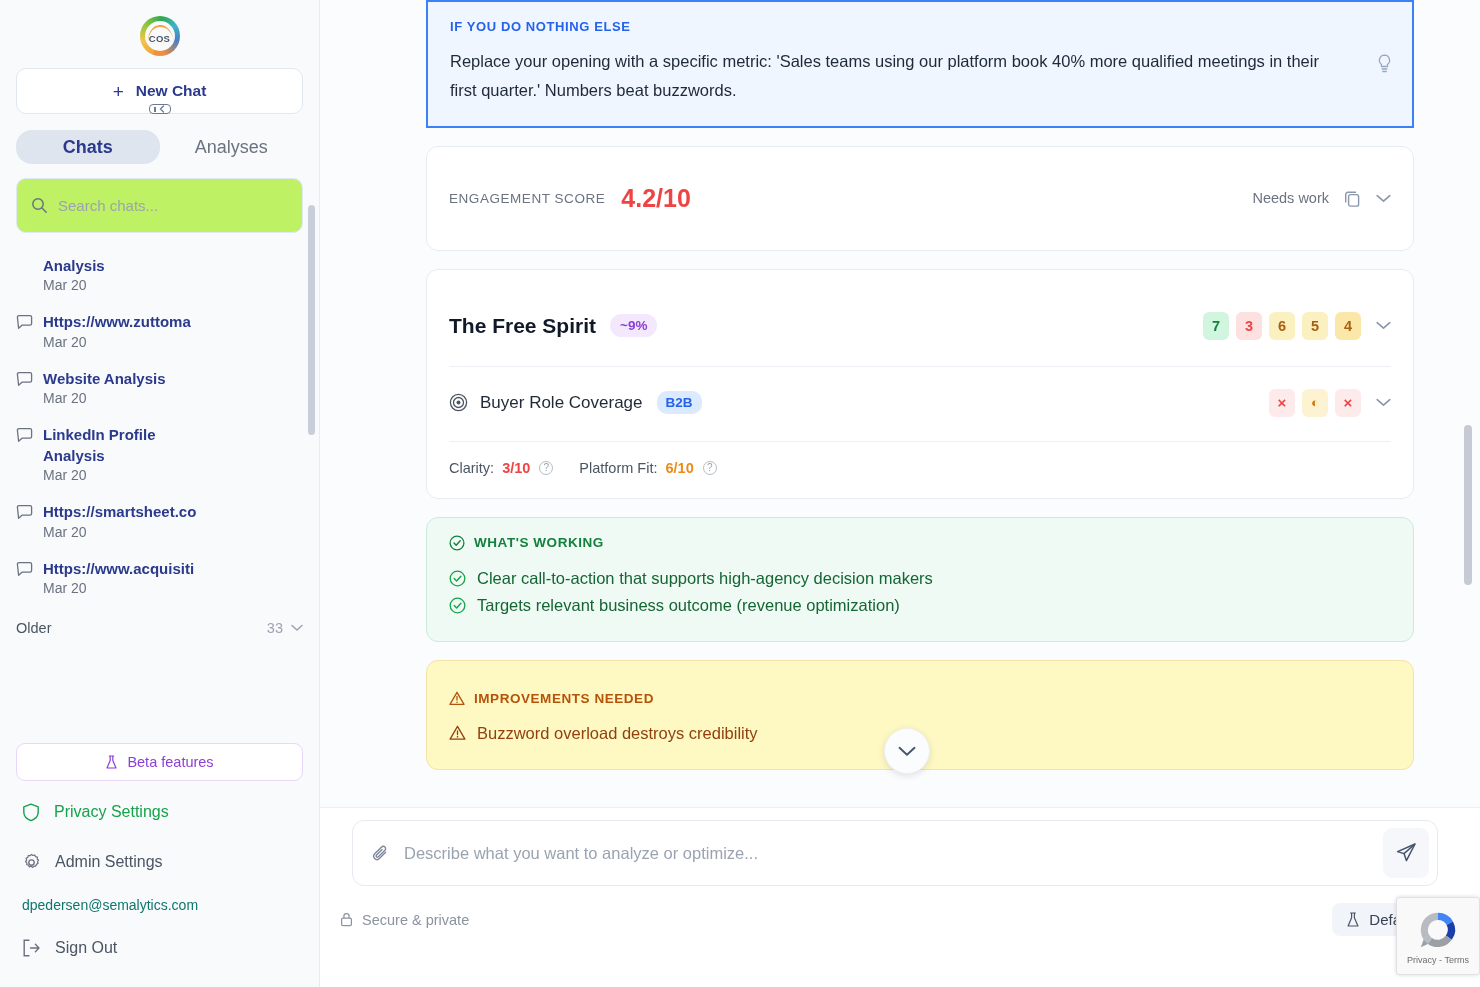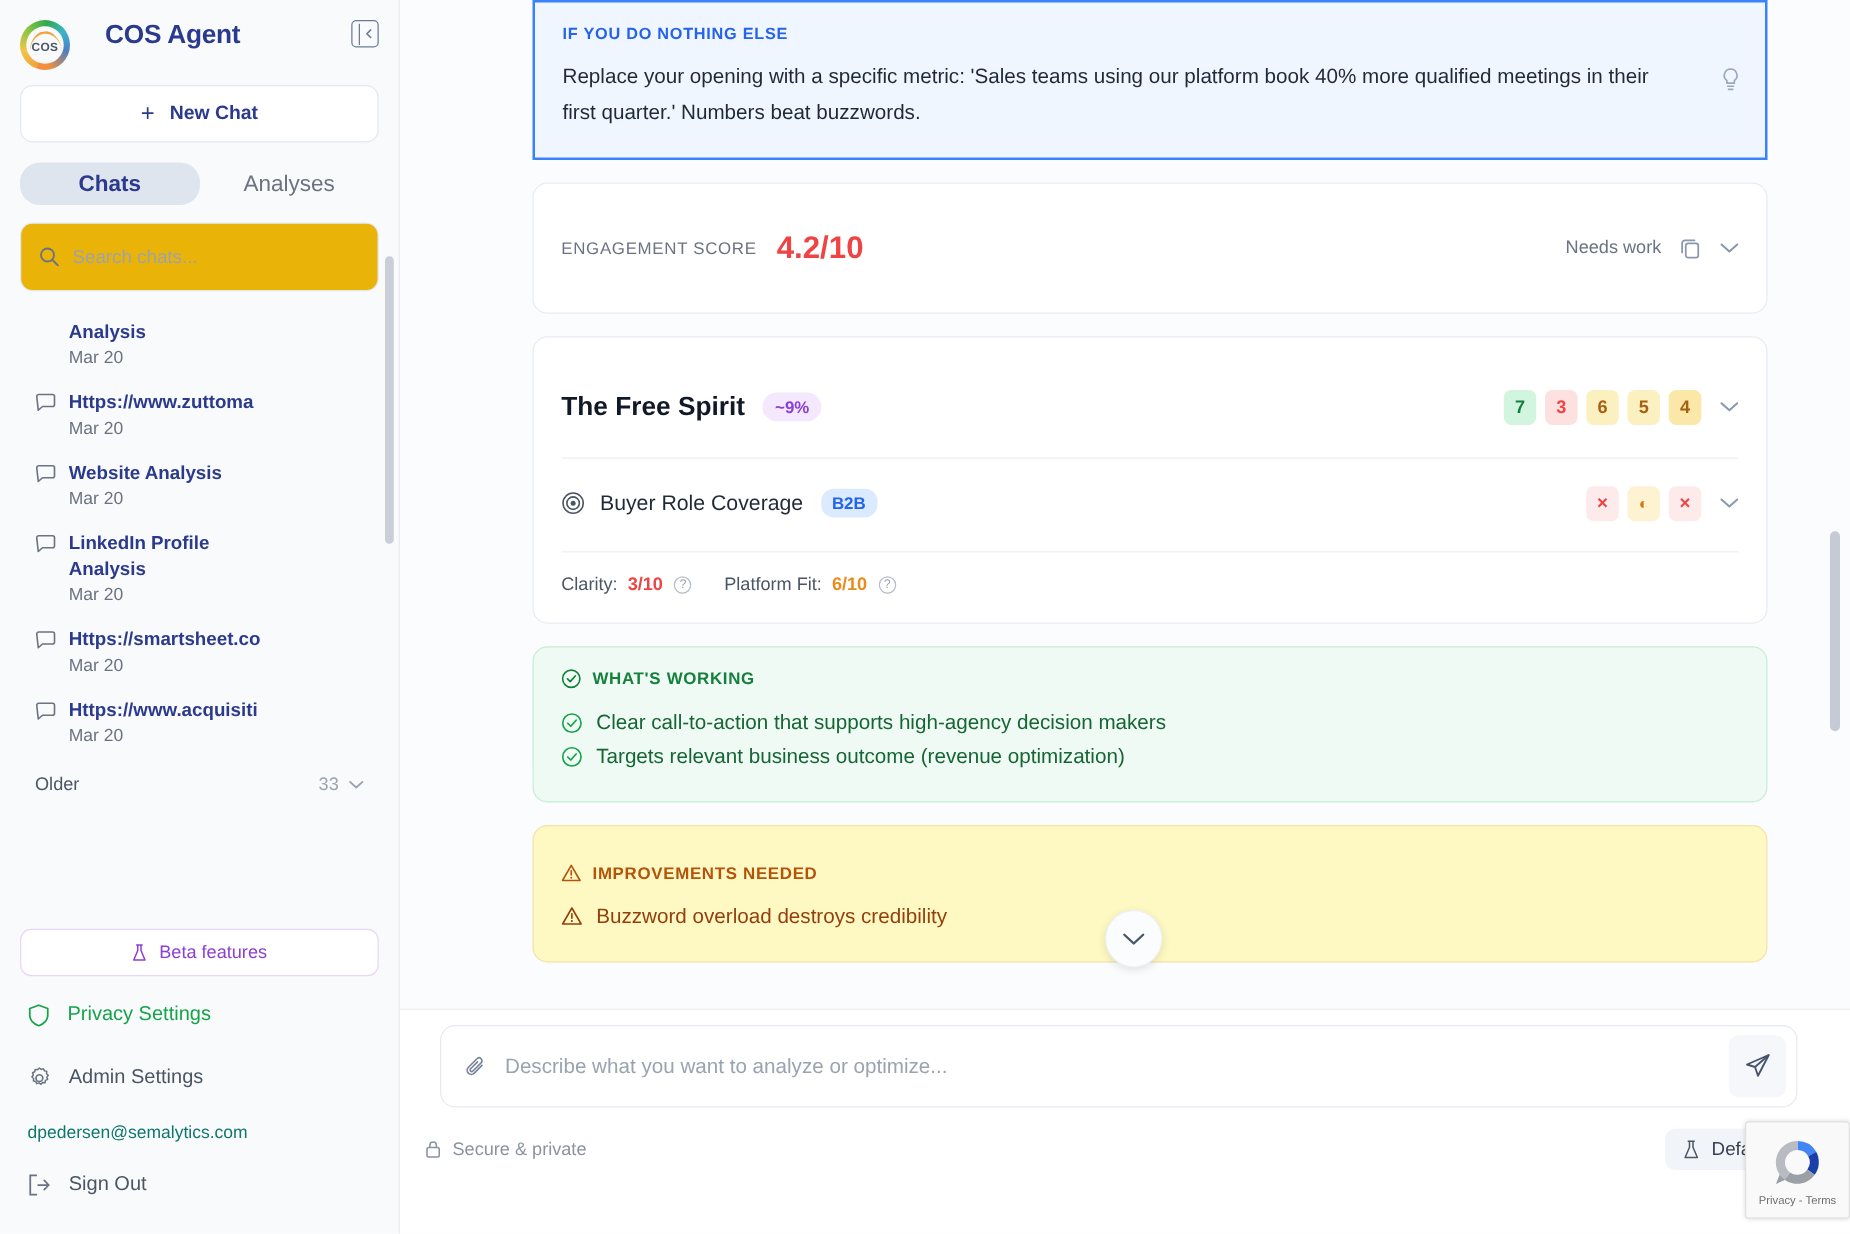--- a/index.html
+++ b/index.html
@@ -16,23 +16,24 @@
   
   .sidebar {
     width: 320px; height: 987px;
     background: #f8fafc;
     border-right: 1px solid #e8ecf1;
     display: flex; flex-direction: column;
     position: relative;
     flex: 0 0 320px;
   }
   .sb-header {
-    display: flex; gap: 28px;
+    display: flex; align-items: center; gap: 12px;
     padding: 16px 16px 10px 16px;
     height: 62px;
+    flex-direction: column;
   }
   .logo {
     width: 40px; height: 40px; border-radius: 50%;
     position: relative; flex: 0 0 40px;
     background: conic-gradient(from 200deg, #f0a33c 0deg, #f4c34a 55deg, #8dc63f 110deg, #2fa84f 165deg, #3bb5c9 215deg, #4e7fc1 265deg, #f0903c 330deg);
     display: flex; align-items: center; justify-content: center;
   }
   .logo::before {
     content: ""; position: absolute; left: 5px; top: 5px; right: 5px; bottom: 5px;
     border-radius: 50%; background: #f8fafc;
@@ -75,32 +76,32 @@
   }
   .tab {
     flex: 1; height: 34px; border-radius: 16px;
     display: flex; align-items: center; justify-content: center;
     font-size: 18px; cursor: pointer; color: #6b7280;
   }
   .tab.active { background: #dfe5ef; color: #2b3a8c; font-weight: bold; }
 
   .search-wrap {
     margin: 14px 16px 0 16px; height: 55px;
-    background: #eab308; border: 1px solid #e2e8f0; border-radius: 10px;
+    background: #bef264; border: 1px solid #e2e8f0; border-radius: 10px;
     display: flex; align-items: center; gap: 10px; padding: 0 14px; justify-content: flex-end;
   }
   .search-wrap input {
     border: 0; outline: none; background: transparent; flex: 1;
     font-size: 15px; font-family: inherit; color: #374151;
   }
   .search-wrap input::placeholder { color: #9ca3af; }
 
   .chat-list {
     flex: 1; overflow: hidden; position: relative;
-    margin-top: 14px; padding: 0 28px;
+    margin-top: 14px; padding: 0 16px;
   }
   .chat-item {
     display: flex; gap: 10px; padding: 8px 0 10px 0; cursor: pointer;
   }
   .chat-item .bubble { flex: 0 0 17px; margin-top: 3px; }
   .chat-item .ci-body { min-width: 0; flex: 1; }
   .chat-item .ci-title {
     font-size: 15px; font-weight: bold; color: #2b3a8c;
     line-height: 1.42; white-space: nowrap; overflow: hidden;
   }

